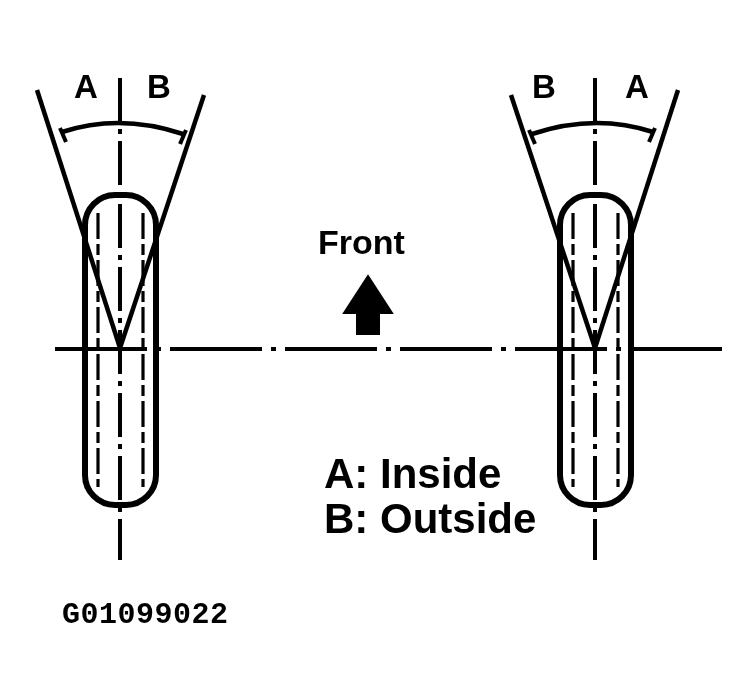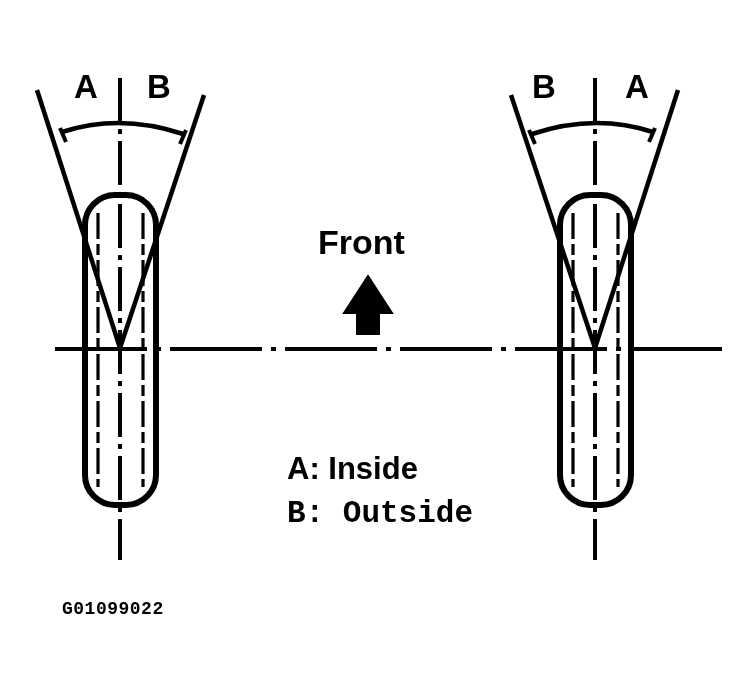--- a/index.html
+++ b/index.html
@@ -39,26 +39,27 @@
   }
   .front-label {
     font-family: "Liberation Sans", sans-serif;
     font-weight: bold;
     font-size: 34px;
     letter-spacing: 0px;
   }
   .legend-line {
     font-family: "Liberation Sans", sans-serif;
     font-weight: bold;
-    font-size: 31px;
+    font-size: 42px;
+    margin-left: 37px;
   }
   .fig-id {
     font-family: "Liberation Mono", monospace;
     font-weight: bold;
-    font-size: 18px;
+    font-size: 30px;
     letter-spacing: 0.5px;
   }
 </style>
 </head>
 <body>
 
 <div id="figure-root">
 
   <svg id="diagram-svg" viewBox="0 0 755 699">
 
@@ -110,17 +111,17 @@
   <span class="txt ab-letter" style="left:147px; top:70px;">B</span>
 
   <span class="txt ab-letter" style="left:532px; top:70px;">B</span>
 
   <span class="txt ab-letter" style="left:625px; top:70px;">A</span>
 
   <span class="txt front-label" style="left:318px; top:225px;">Front</span>
 
   <span class="txt legend-line" style="left:287px; top:453px;">A: Inside</span>
 
-  <span class="txt legend-line" style="left:287px; top:498px;font-family:Liberation Mono, monospace;">B: Outside</span>
+  <span class="txt legend-line" style="left:287px; top:498px;">B: Outside</span>
 
   <span class="txt fig-id" style="left:62px; top:600px;">G01099022</span>
 
 </div>
 
 </body></html>

